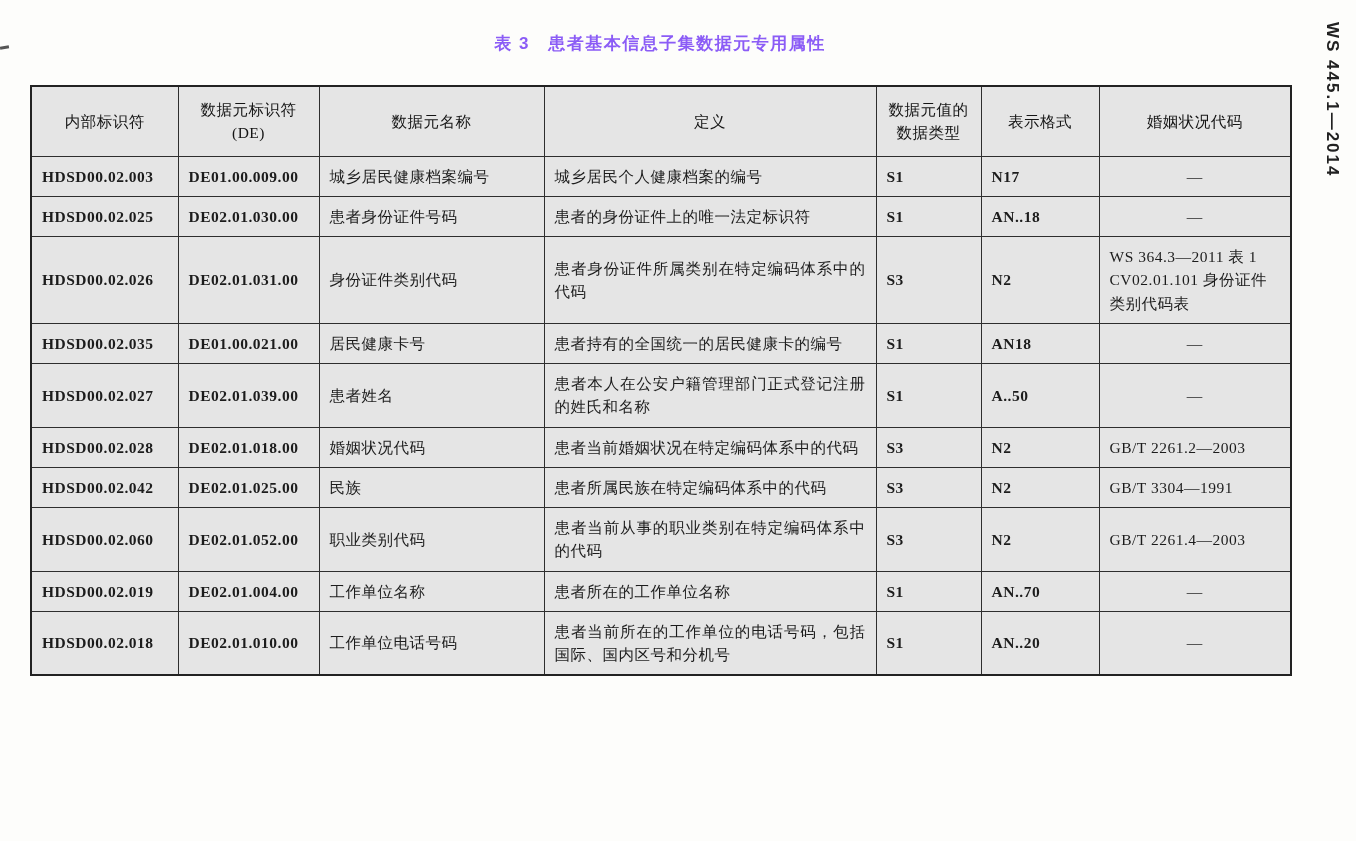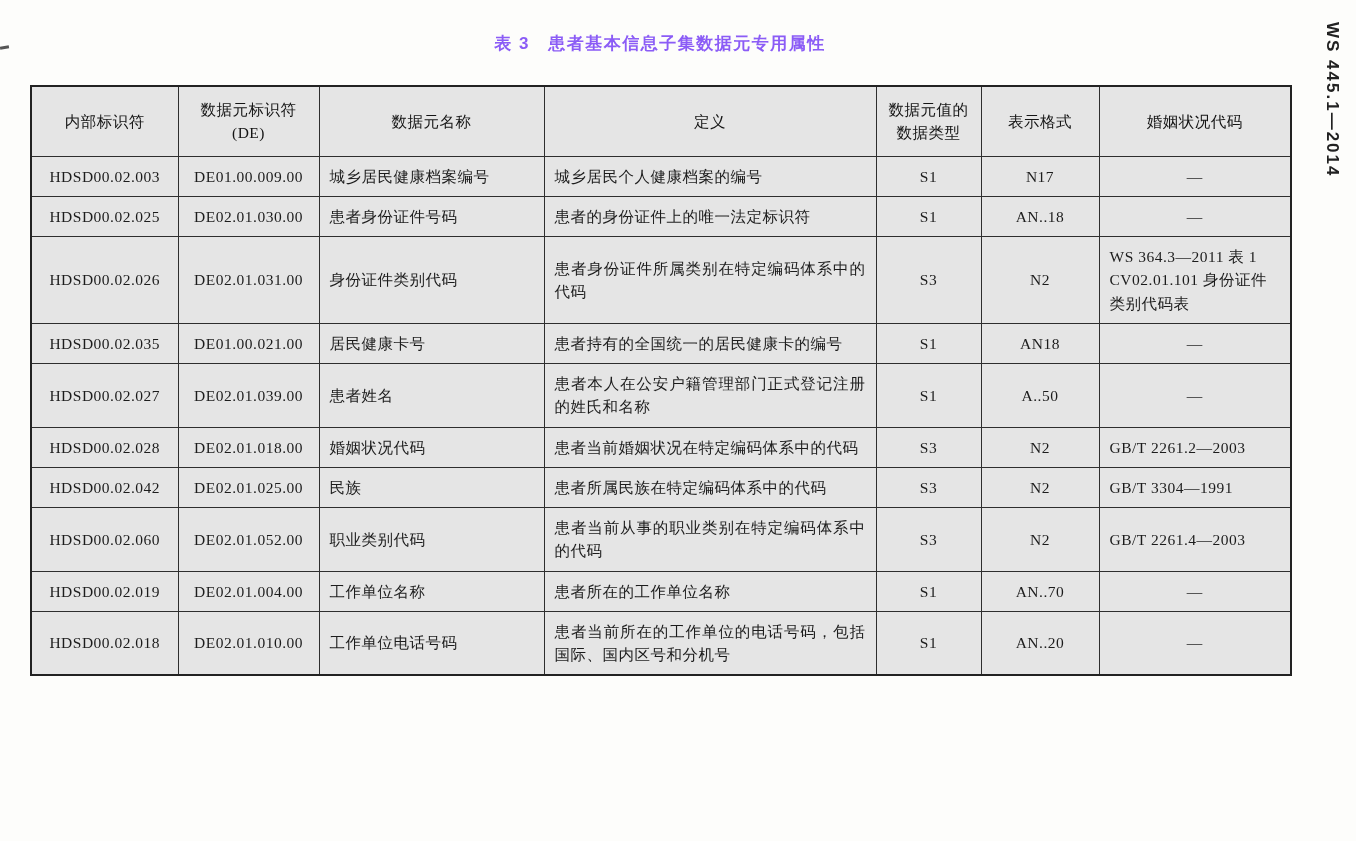--- a/index.html
+++ b/index.html
@@ -41,21 +41,21 @@
     overflow:hidden;
   }
   table.main{border:2px solid #222;}
   table.main th{
     font-weight:normal;
     text-align:center;
     padding:11px 6px;
     color:#141414;
   }
   table.main td{padding:8px 10px;}
-  .c-center{text-align:center;}
+  .c-center{font-weight:bold;}
   .c-left{text-align:left;}
   .c-just{text-align:justify;margin-left:32px;}
   td.dash{text-align:center;letter-spacing:0;}
 </style>
 </head>
 <body>
 
 <div class="page">
   <div class="scan-mark"></div>
   <div class="title">表 3　患者基本信息子集数据元专用属性</div>

